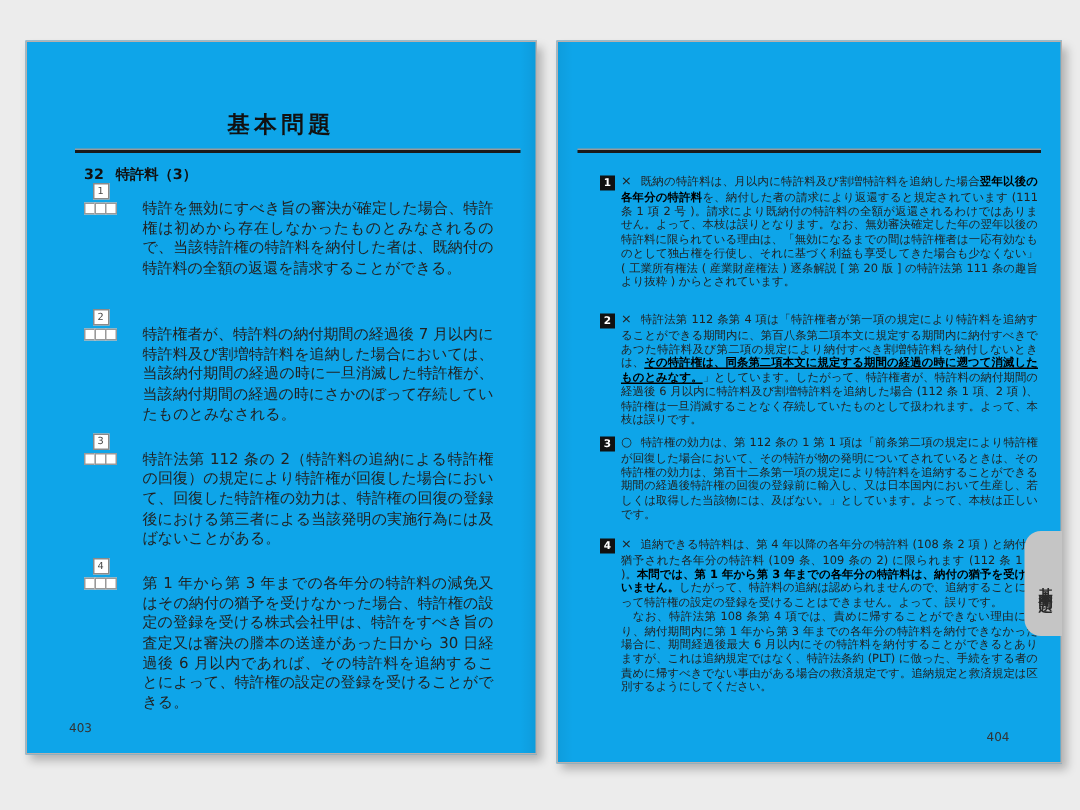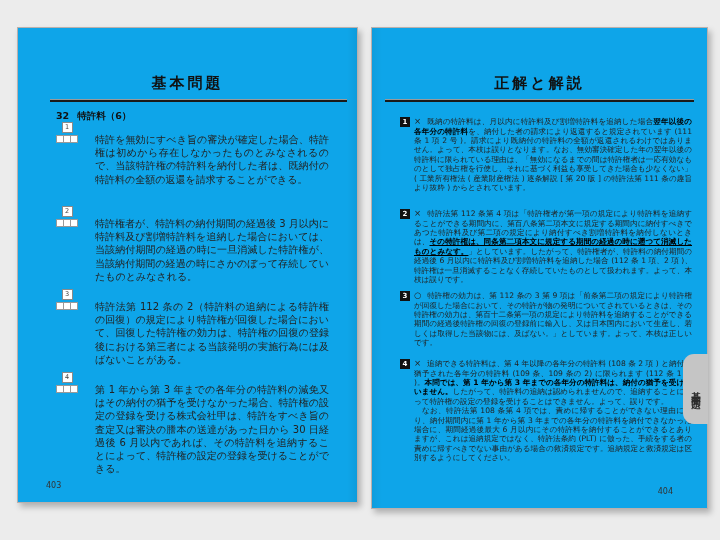--- a/index.html
+++ b/index.html
@@ -75,21 +75,21 @@
 </head>
 <body>
 
 <div>
 
   <section class="page page-left">
     <h1 class="page-title">基本問題</h1>
     <div class="title-rule"></div>
 
     <div class="section-heading">
-      <span class="sec-num">32</span><span>特許料（6）</span>
+      <span class="sec-num">32</span><span>特許料（3）</span>
     </div>
 
     <div class="question" style="top:93px">
       <div class="q-marker">
         <div class="q-num">1</div>
         <div class="q-checks">
             <span></span>
             <span></span>
             <span></span>
           </div>
@@ -99,21 +99,21 @@
 
     <div class="question" style="top:177px">
       <div class="q-marker">
         <div class="q-num">2</div>
         <div class="q-checks">
             <span></span>
             <span></span>
             <span></span>
           </div>
       </div>
-      <p class="q-text">特許権者が、特許料の納付期間の経過後 3 月以内に特許料及び割増特許料を追納した場合においては、当該納付期間の経過の時に一旦消滅した特許権が、当該納付期間の経過の時にさかのぼって存続していたものとみなされる。</p>
+      <p class="q-text">特許権者が、特許料の納付期間の経過後 7 月以内に特許料及び割増特許料を追納した場合においては、当該納付期間の経過の時に一旦消滅した特許権が、当該納付期間の経過の時にさかのぼって存続していたものとみなされる。</p>
     </div>
 
     <div class="question" style="top:260px">
       <div class="q-marker">
         <div class="q-num">3</div>
         <div class="q-checks">
             <span></span>
             <span></span>
             <span></span>
           </div>
@@ -130,41 +130,40 @@
             <span></span>
           </div>
       </div>
       <p class="q-text">第 1 年から第 3 年までの各年分の特許料の減免又はその納付の猶予を受けなかった場合、特許権の設定の登録を受ける株式会社甲は、特許をすべき旨の査定又は審決の謄本の送達があった日から 30 日経過後 6 月以内であれば、その特許料を追納することによって、特許権の設定の登録を受けることができる。</p>
     </div>
 
     <div class="page-number pn-left">403</div>
   </section>
 
   <section class="page page-right">
-    <h1 class="page-title">正解と解説</h1>
     <div class="title-rule"></div>
 
     <div class="answer" style="top:88px">
       <div class="a-num">1</div>
       <div class="a-body">
         <p><span class="a-verdict">×</span><span>既納の特許料は、月以内に特許料及び割増特許料を追納した場合</span><span class="seg-b">翌年以後の各年分の特許料</span><span>を、納付した者の請求により返還すると規定されています (111 条 1 項 2 号 )。請求により既納付の特許料の全額が返還されるわけではありません。よって、本枝は誤りとなります。なお、無効審決確定した年の翌年以後の特許料に限られている理由は、「無効になるまでの間は特許権者は一応有効なものとして独占権を行使し、それに基づく利益も享受してきた場合も少なくない」( 工業所有権法 ( 産業財産権法 ) 逐条解説 [ 第 20 版 ] の特許法第 111 条の趣旨より抜粋 ) からとされています。</span></p>
       </div>
     </div>
 
     <div class="answer" style="top:180px">
       <div class="a-num">2</div>
       <div class="a-body">
         <p><span class="a-verdict">×</span><span>特許法第 112 条第 4 項は「特許権者が第一項の規定により特許料を追納することができる期間内に、第百八条第二項本文に規定する期間内に納付すべきであつた特許料及び第二項の規定により納付すべき割増特許料を納付しないときは、</span><span class="seg-bu">その特許権は、同条第二項本文に規定する期間の経過の時に遡つて消滅したものとみなす。</span><span>」としています。したがって、特許権者が、特許料の納付期間の経過後 6 月以内に特許料及び割増特許料を追納した場合 (112 条 1 項、2 項 )、特許権は一旦消滅することなく存続していたものとして扱われます。よって、本枝は誤りです。</span></p>
       </div>
     </div>
 
     <div class="answer" style="top:262px">
       <div class="a-num">3</div>
       <div class="a-body">
-        <p><span class="a-verdict">○</span><span>特許権の効力は、第 112 条の 3 第 9 項は「前条第二項の規定により特許権が回復した場合において、その特許が物の発明についてされているときは、その特許権の効力は、第百十二条第一項の規定により特許料を追納することができる期間の経過後特許権の回復の登録前に輸入し、又は日本国内において生産し、若しくは取得した当該物には、及ばない。」としています。よって、本枝は正しいです。</span></p>
+        <p><span class="a-verdict">○</span><span>特許権の効力は、第 112 条の 1 第 1 項は「前条第二項の規定により特許権が回復した場合において、その特許が物の発明についてされているときは、その特許権の効力は、第百十二条第一項の規定により特許料を追納することができる期間の経過後特許権の回復の登録前に輸入し、又は日本国内において生産し、若しくは取得した当該物には、及ばない。」としています。よって、本枝は正しいです。</span></p>
       </div>
     </div>
 
     <div class="answer" style="top:330px">
       <div class="a-num">4</div>
       <div class="a-body">
         <p><span class="a-verdict">×</span><span>追納できる特許料は、第 4 年以降の各年分の特許料 (108 条 2 項 ) と納付を猶予された各年分の特許料 (109 条、109 条の 2) に限られます (112 条 1 項 )。</span><span class="seg-b">本問では、第 1 年から第 3 年までの各年分の特許料は、納付の猶予を受けていません。</span><span>したがって、特許料の追納は認められませんので、追納することによって特許権の設定の登録を受けることはできません。よって、誤りです。</span></p>
         <p><span>　なお、特許法第 108 条第 4 項では、責めに帰することができない理由により、納付期間内に第 1 年から第 3 年までの各年分の特許料を納付できなかった場合に、期間経過後最大 6 月以内にその特許料を納付することができるとありますが、これは追納規定ではなく、特許法条約 (PLT) に倣った、手続をする者の責めに帰すべきでない事由がある場合の救済規定です。追納規定と救済規定は区別するようにしてください。</span></p>
       </div>
     </div>

